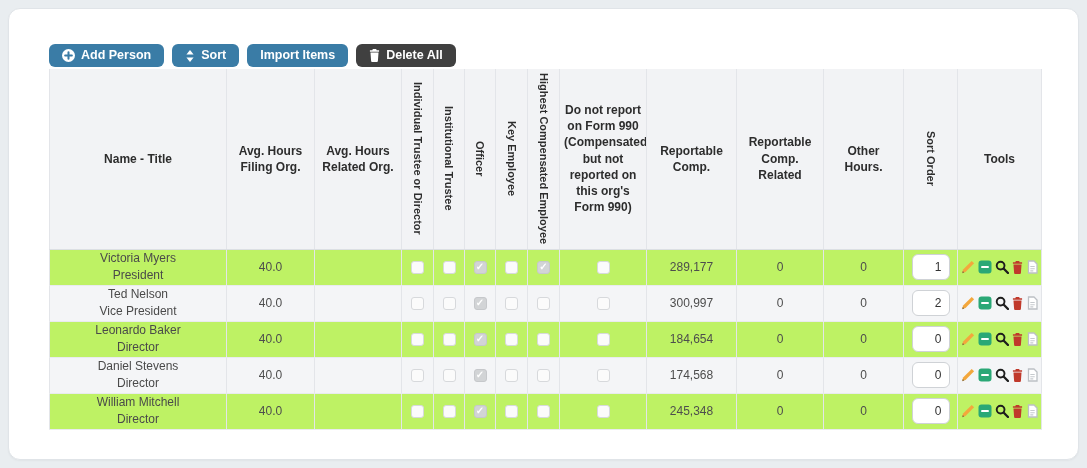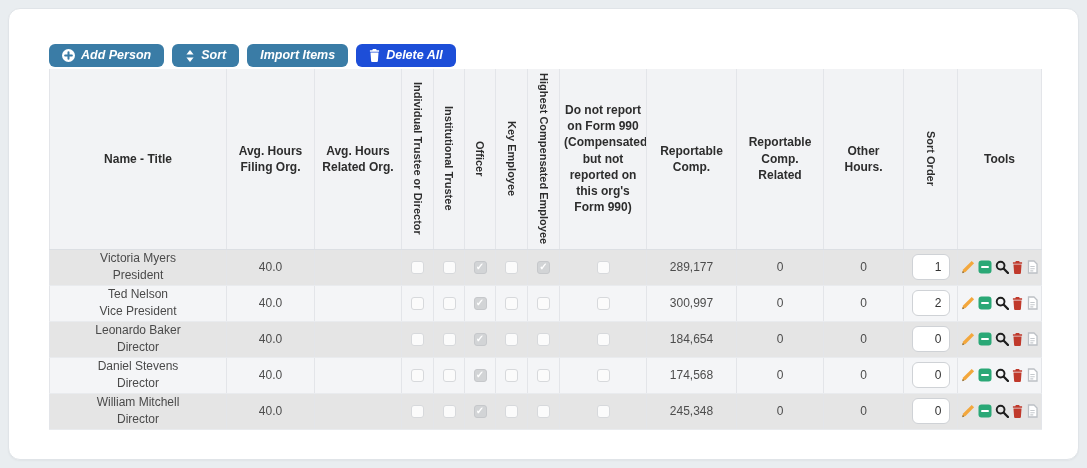--- a/index.html
+++ b/index.html
@@ -20,24 +20,24 @@
   .toolbar{
     position:absolute;left:40px;top:35px;
     display:flex;gap:8px;align-items:center;
   }
   .btn{
     display:inline-flex;align-items:center;gap:6px;
     border:none;border-radius:6px;
     padding:1px 13px;height:23px;box-sizing:border-box;
     font-family:"Liberation Sans", sans-serif;
     font-size:12.5px;font-weight:700;color:#fff;
-    cursor:pointer;line-height:1;font-style:italic;
+    cursor:pointer;line-height:1;
   }
   .btn.blue{background:#3a7ca6;}
-  .btn.red{background:#1d4ed8;text-align:center;}
+  .btn.red{background:#404040;text-align:center;}
   .btn svg{display:block;}
   
   .tbl{
     position:absolute;left:40px;top:60px;
     border-collapse:collapse;table-layout:fixed;width:992px;
     font-size:12px;color:#4d4d4d;
   }
   .tbl th,.tbl td{
     border-right:1px solid #e3e5e9;
     border-left:1px solid #e3e5e9;
@@ -51,21 +51,21 @@
     border-bottom:1px solid #dcdfe3;
     font-size:12px;font-weight:700;color:#2d2d2d;
     line-height:1.35;
   }
   .tbl thead th.vert div{
     writing-mode:vertical-rl;
     white-space:nowrap;
     margin:0 auto;
     font-size:11px;
   }
-  .tbl tbody tr{height:36px;background:#e5e5e5;}
+  .tbl tbody tr{height:36px;background:#bef264;}
   .tbl tbody tr:nth-child(even){background:#f4f5f7;}
   .name-cell div{line-height:1.4;color:#4a4a4a;}
   
   .cb{
     display:inline-block;width:13px;height:13px;
     border:1px solid #d7d9dc;border-radius:3px;
     background:#fbfbfb;box-sizing:border-box;
     position:relative;vertical-align:middle;
   }
   .cb[data-checked="true"]{background:#d2d4d6;border-color:#c6c8cb;}

